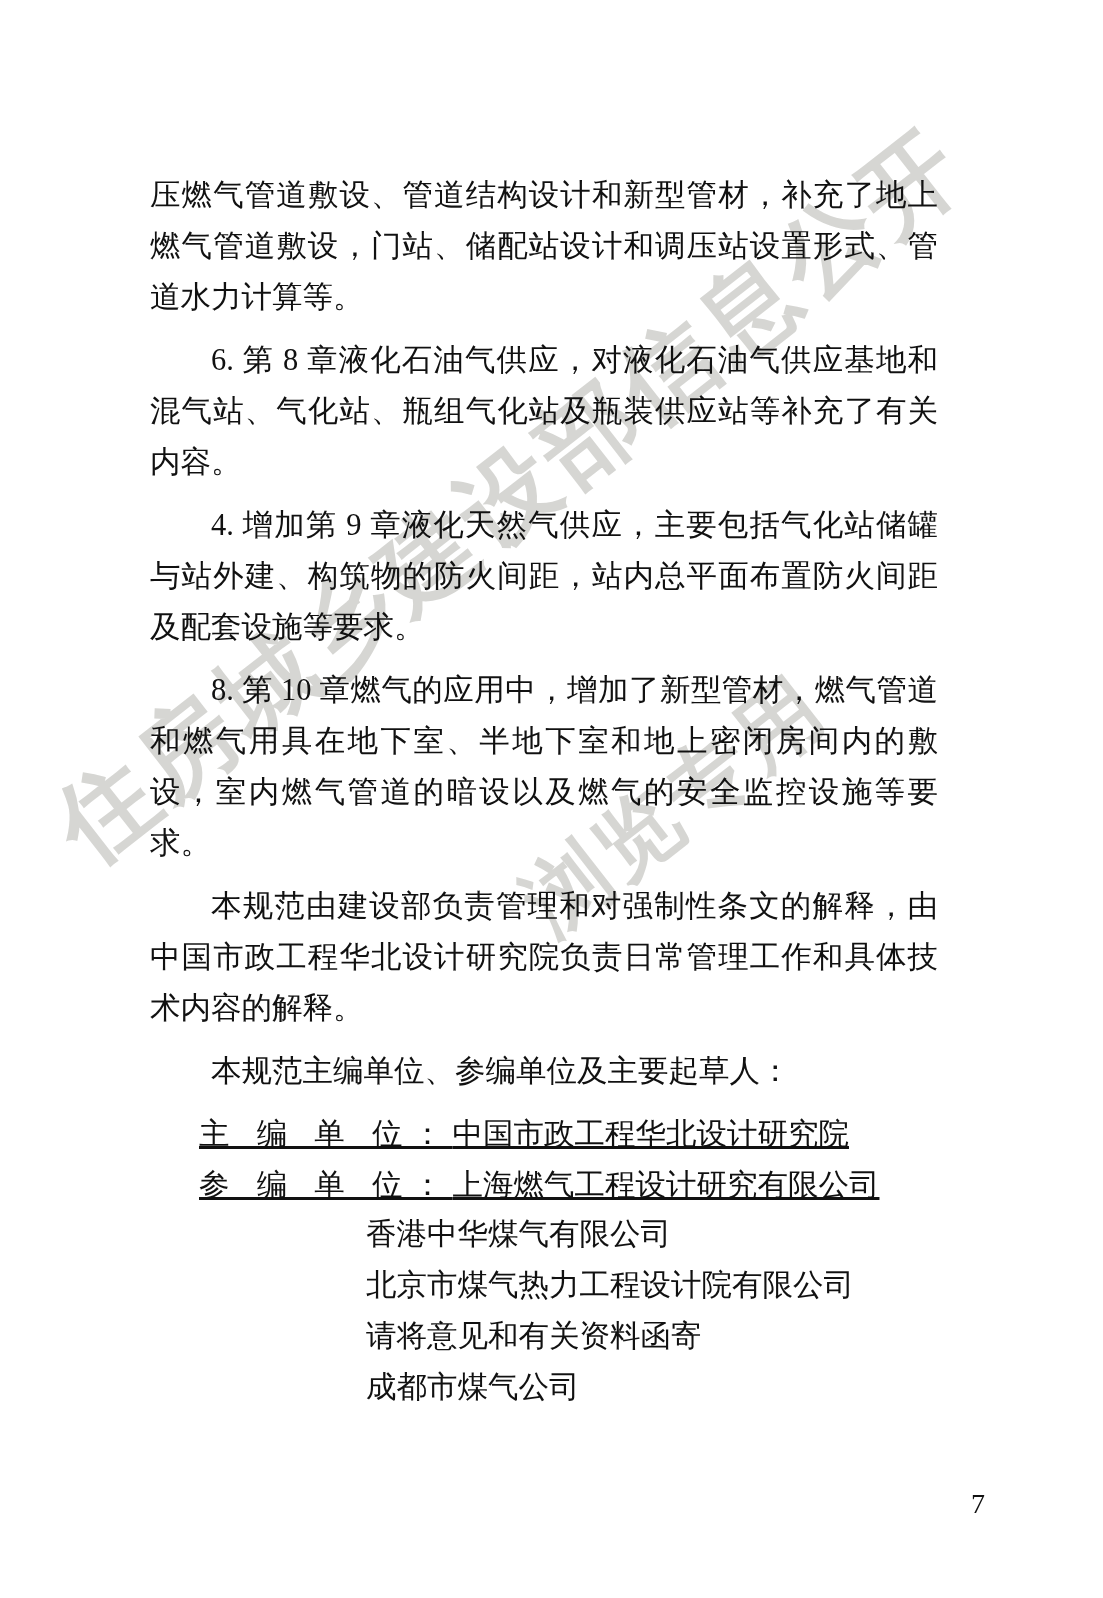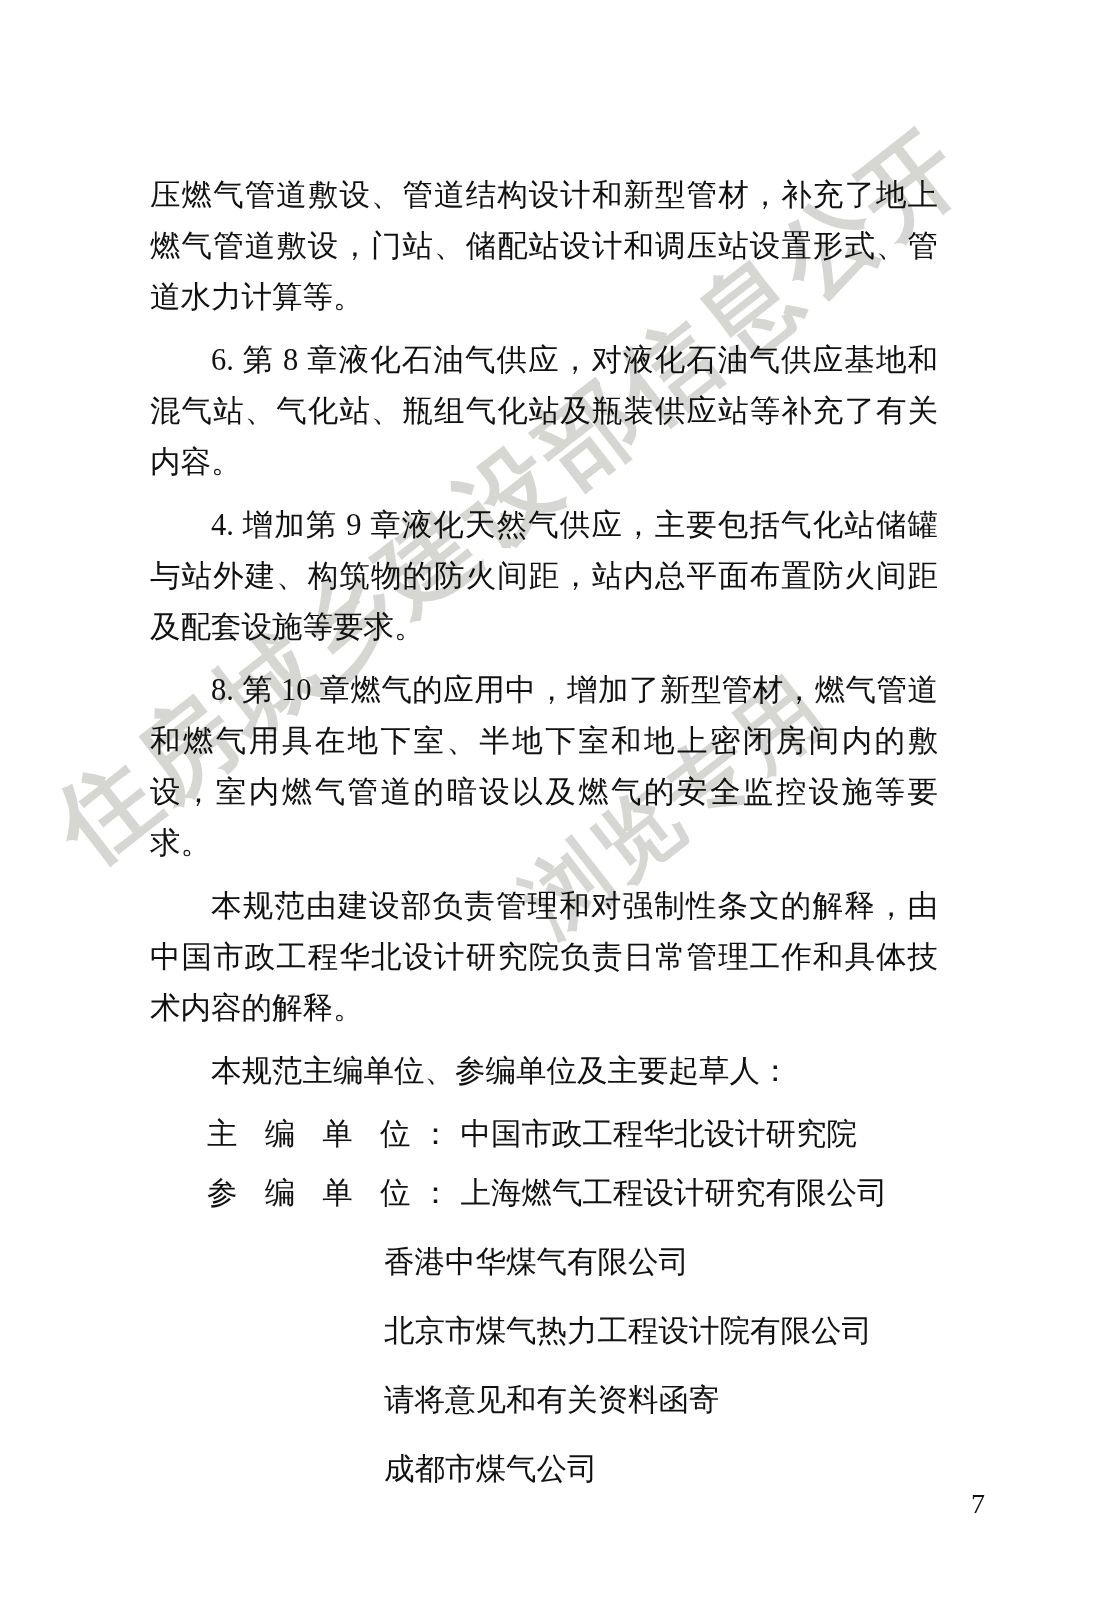--- a/index.html
+++ b/index.html
@@ -33,31 +33,33 @@
     text-align: justify;
     text-justify: inter-ideograph;
   }
   .indent2 {
     text-indent: 61px;
   }
   .noindent {
     text-indent: 0;
   }
   .unit-line {
-    margin: 8px;
+    margin: 0;
     text-indent: 61px;
     white-space: nowrap;
+    text-decoration: underline;
   }
   .unit-label {
     letter-spacing: 0.32em;
   }
   .unit-cont {
-    margin: 18px;
+    margin: 0;
     text-indent: 228px;
     white-space: nowrap;
+    font-family: Liberation Mono, monospace;
   }
   .pageno {
     position: absolute;
     right: 118px;
     bottom: 78px;
     font-size: 28px;
     color: #111111;
   }
   
   .watermark {

